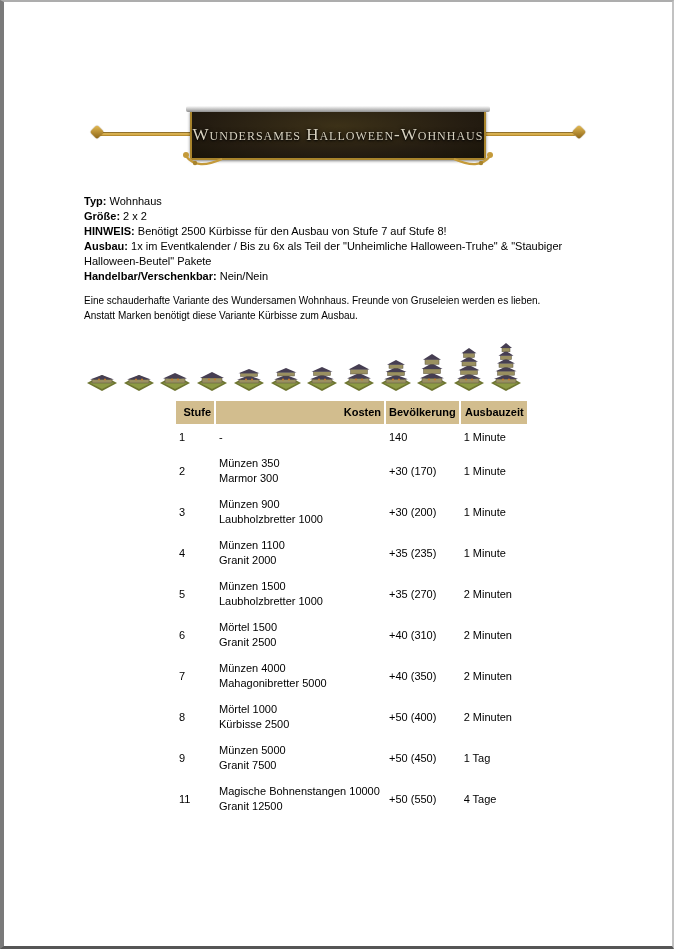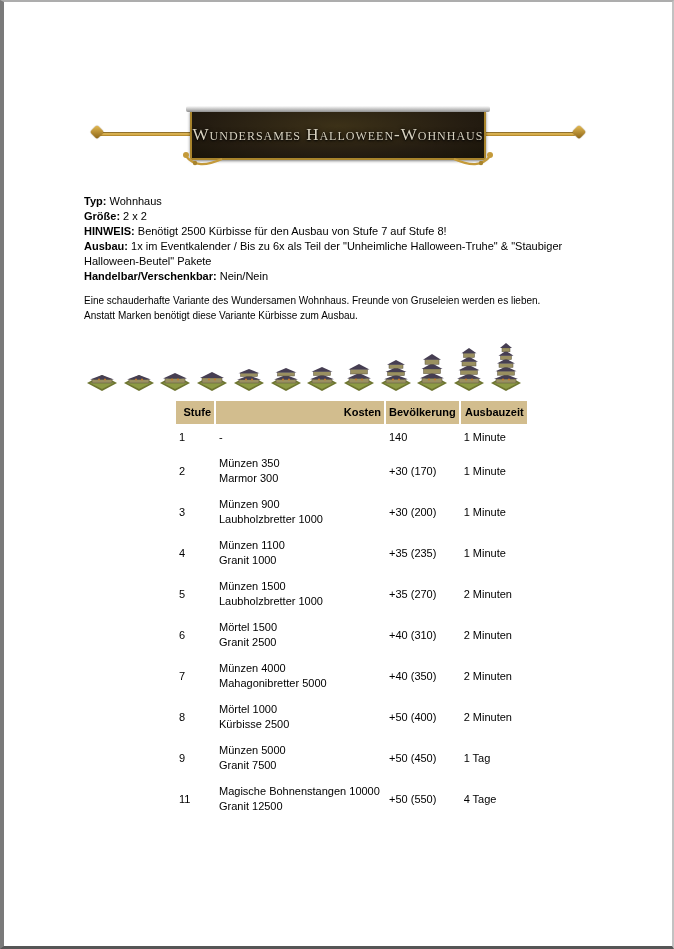--- a/index.html
+++ b/index.html
@@ -306,21 +306,21 @@
           <td>
             <div>1 Minute</div>
           </td>
         </tr>
         <tr>
           <td>
             <div>4</div>
           </td>
           <td>
             <div>Münzen 1100</div>
-            <div>Granit 1000</div>
+            <div>Granit 2000</div>
           </td>
           <td>
             <div>+35 (235)</div>
           </td>
           <td>
             <div>1 Minute</div>
           </td>
         </tr>
         <tr>
           <td>

